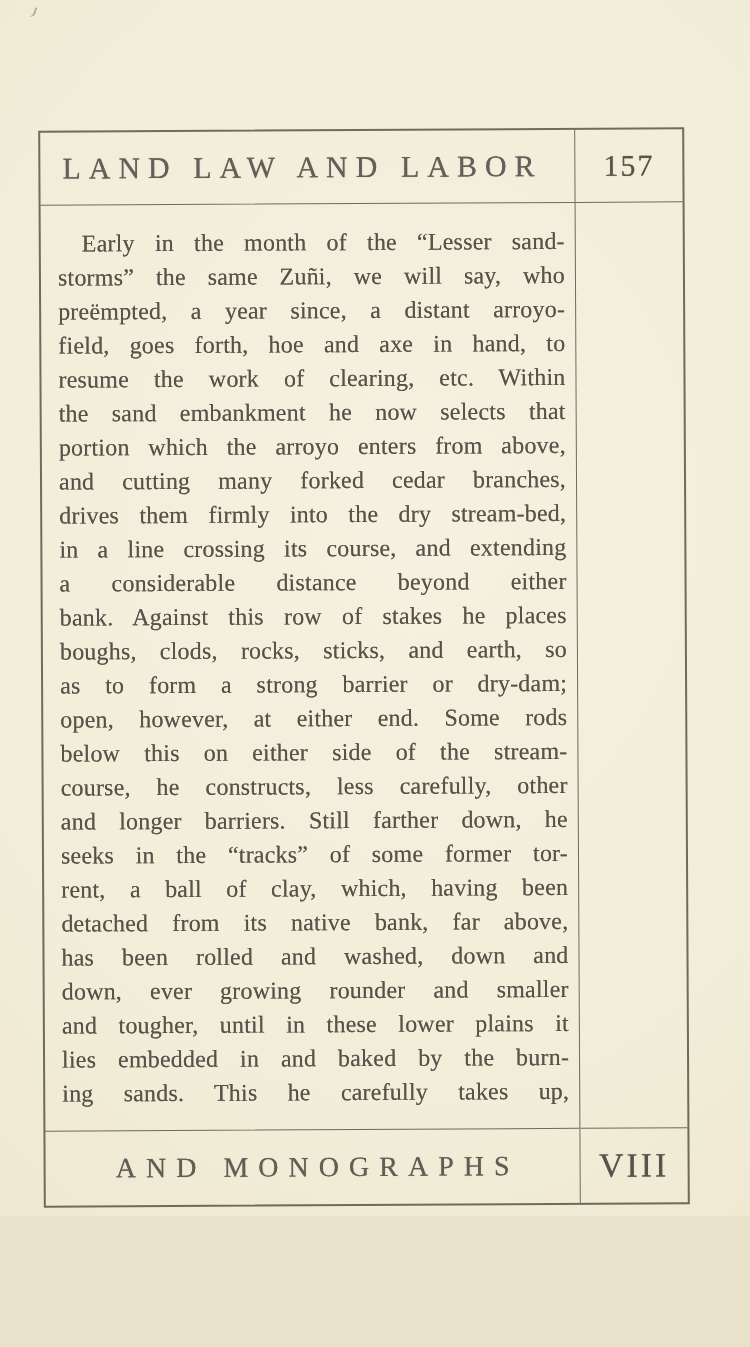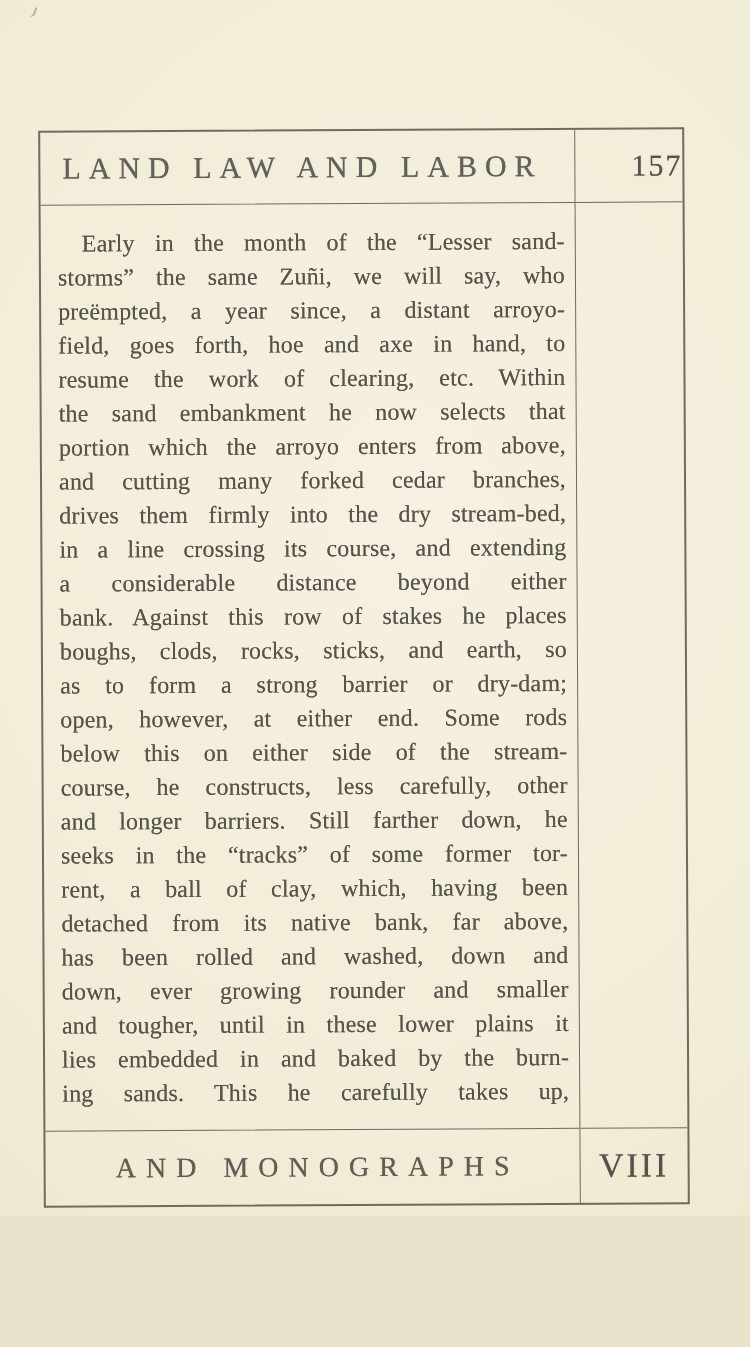--- a/index.html
+++ b/index.html
@@ -51,21 +51,21 @@
     padding-left:22px;
   }
   .running-head{
     font-size:30px;
     letter-spacing:8px;
     color:#62605a;
     text-shadow:0 0 0.7px rgba(86,83,74,0.8);
     white-space:nowrap;
   }
   .header-number-cell{
-    display:flex;align-items:center;justify-content:flex-end;
+    display:flex;align-items:center;justify-content:center;
   }
   .page-number{
     font-size:30px;letter-spacing:2px;
     text-shadow:0 0 0.7px rgba(86,83,74,0.8);
   }
 
   .text-cell{
     padding:21px 10px 0 17px;
     overflow:hidden;
   }

